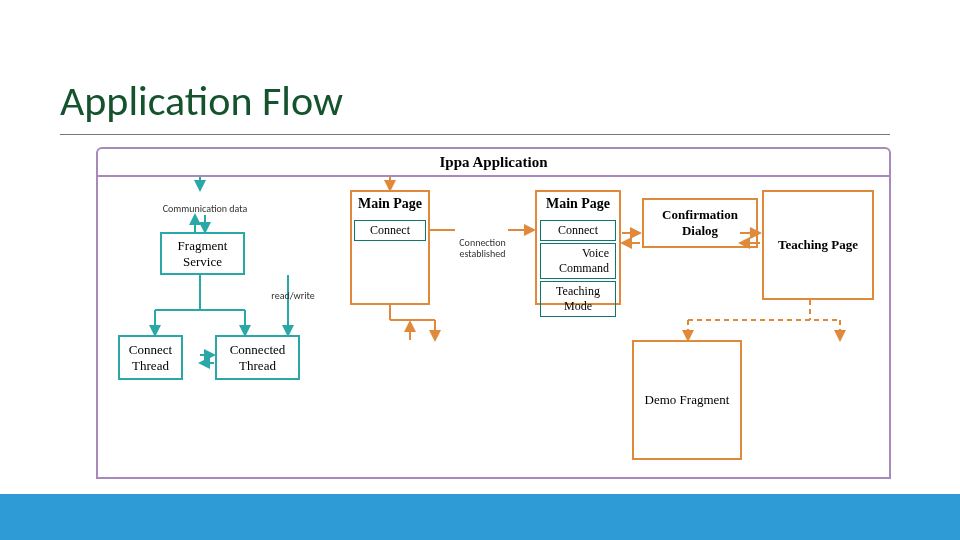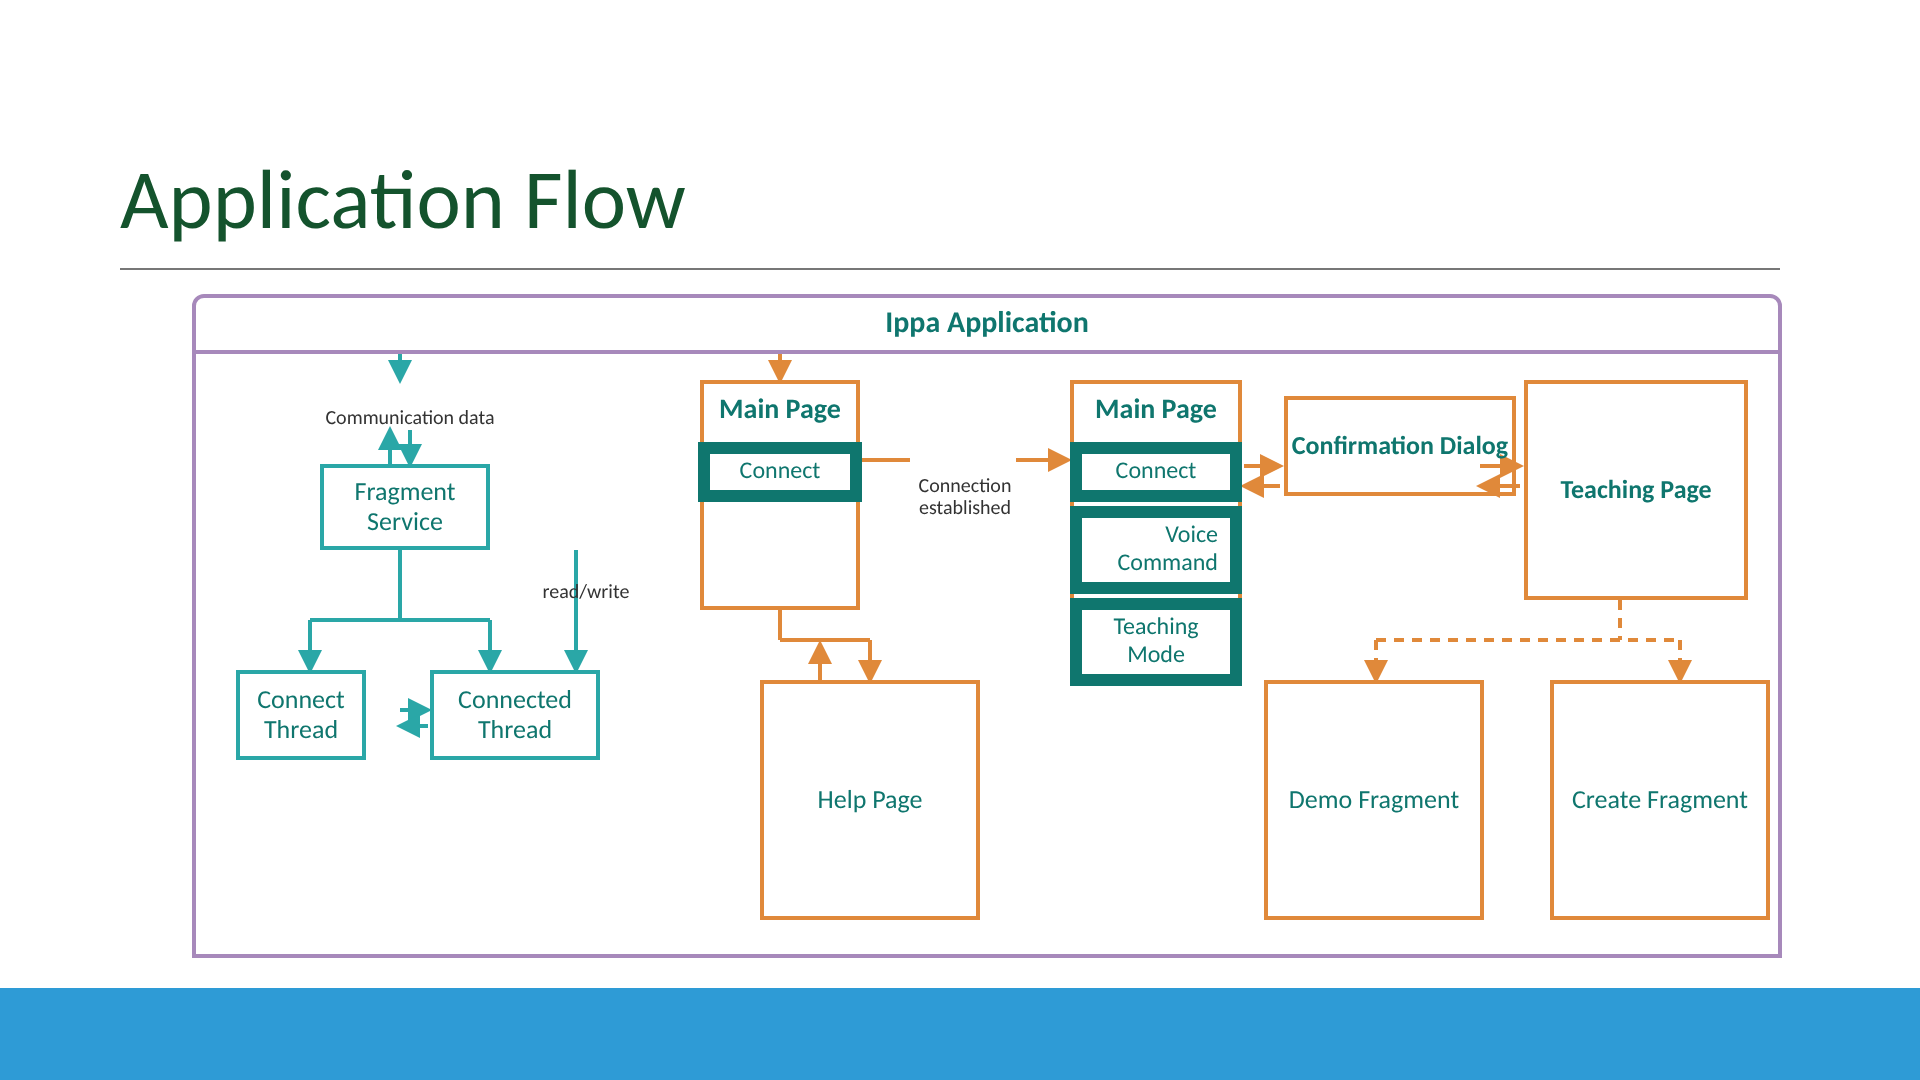--- a/index.html
+++ b/index.html
@@ -43,33 +43,34 @@
 
   .box {
     position: absolute;
     box-sizing: border-box;
     text-align: center;
     display: flex;
     flex-direction: column;
     align-items: center;
     justify-content: center;
     font-size: 14px;
-    color: #0f766e;
+    color: #000000;
+    font-family: Liberation Serif, serif;
   }
   .teal   { border: 2px solid #2aa7a7; }
   .orange { border: 2px solid #e0893a; }
   .purple { border: 2px solid #a789bb; background: #fff; }
 
   .subhead {
     font-weight: 600;
     font-size: 14px;
     margin-bottom: 6px;
   }
   .subcell {
-    border: 6px solid #0f766e;
+    border: 1px solid #0f766e;
     font-size: 12px;
     padding: 2px 6px;
     margin-top: 2px;
   }
 
   .teal-line   { stroke: #2aa7a7; stroke-width: 2; fill: none; }
   .orange-line { stroke: #e0893a; stroke-width: 2; fill: none; }
   .orange-dash { stroke: #e0893a; stroke-width: 2; fill: none; stroke-dasharray: 5 4; }
   .teal-fill   { fill: #2aa7a7; }
   .orange-fill { fill: #e0893a; }
@@ -158,20 +159,18 @@
     <div class="subhead">Main Page</div>
     <div class="subcell" style="width:62px;">Connect</div>
     <div class="subcell" style="width:62px;text-align:right;">Voice Command</div>
     <div class="subcell" style="width:62px;">Teaching Mode</div>
   </div>
 
   <div class="box orange" style="left:642px; top:198px; width:116px; height:50px; font-size:13px; font-weight:600;">Confirmation Dialog</div>
 
   <div class="box orange" style="left:762px; top:190px; width:112px; height:110px; font-size:13px; font-weight:600;">Teaching Page</div>
 
-  <div class="box orange" style="left:380px; top:340px; width:110px; height:120px; font-size:13px;">Help Page</div>
 
   <div class="box orange" style="left:632px; top:340px; width:110px; height:120px; font-size:13px;">Demo Fragment</div>
 
-  <div class="box orange" style="left:775px; top:340px; width:110px; height:120px; font-size:13px;">Create Fragment</div>
 
   <div class="bottom-bar"></div>
 </div>
 
 </body></html>

